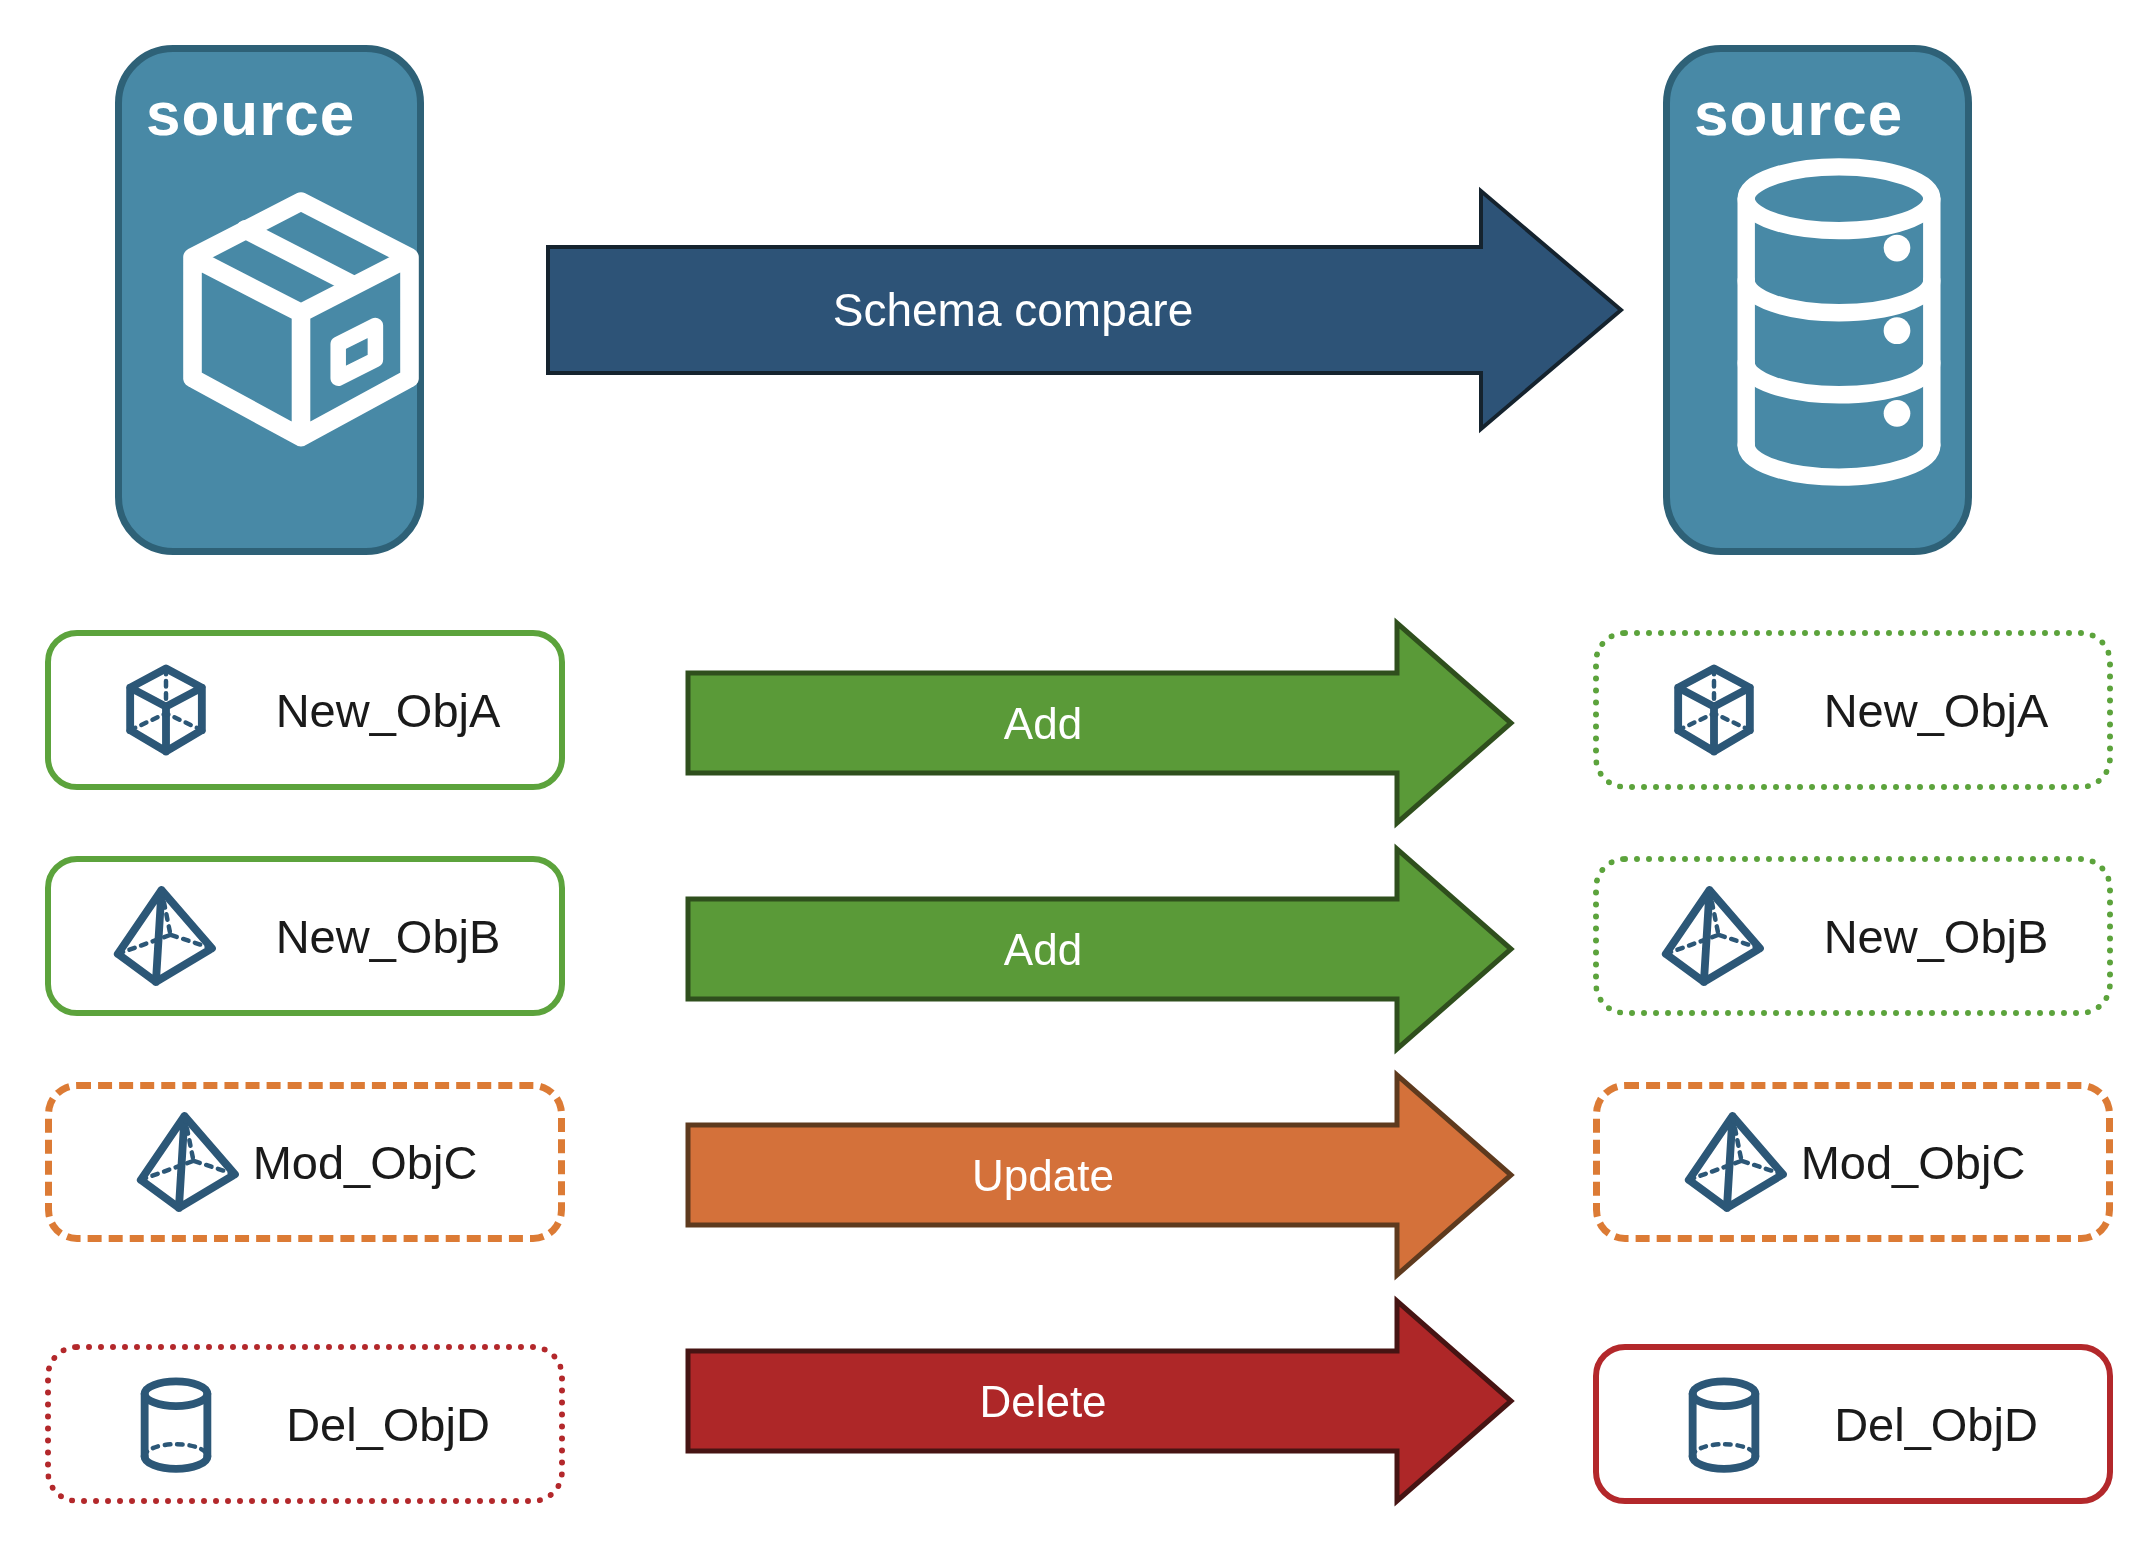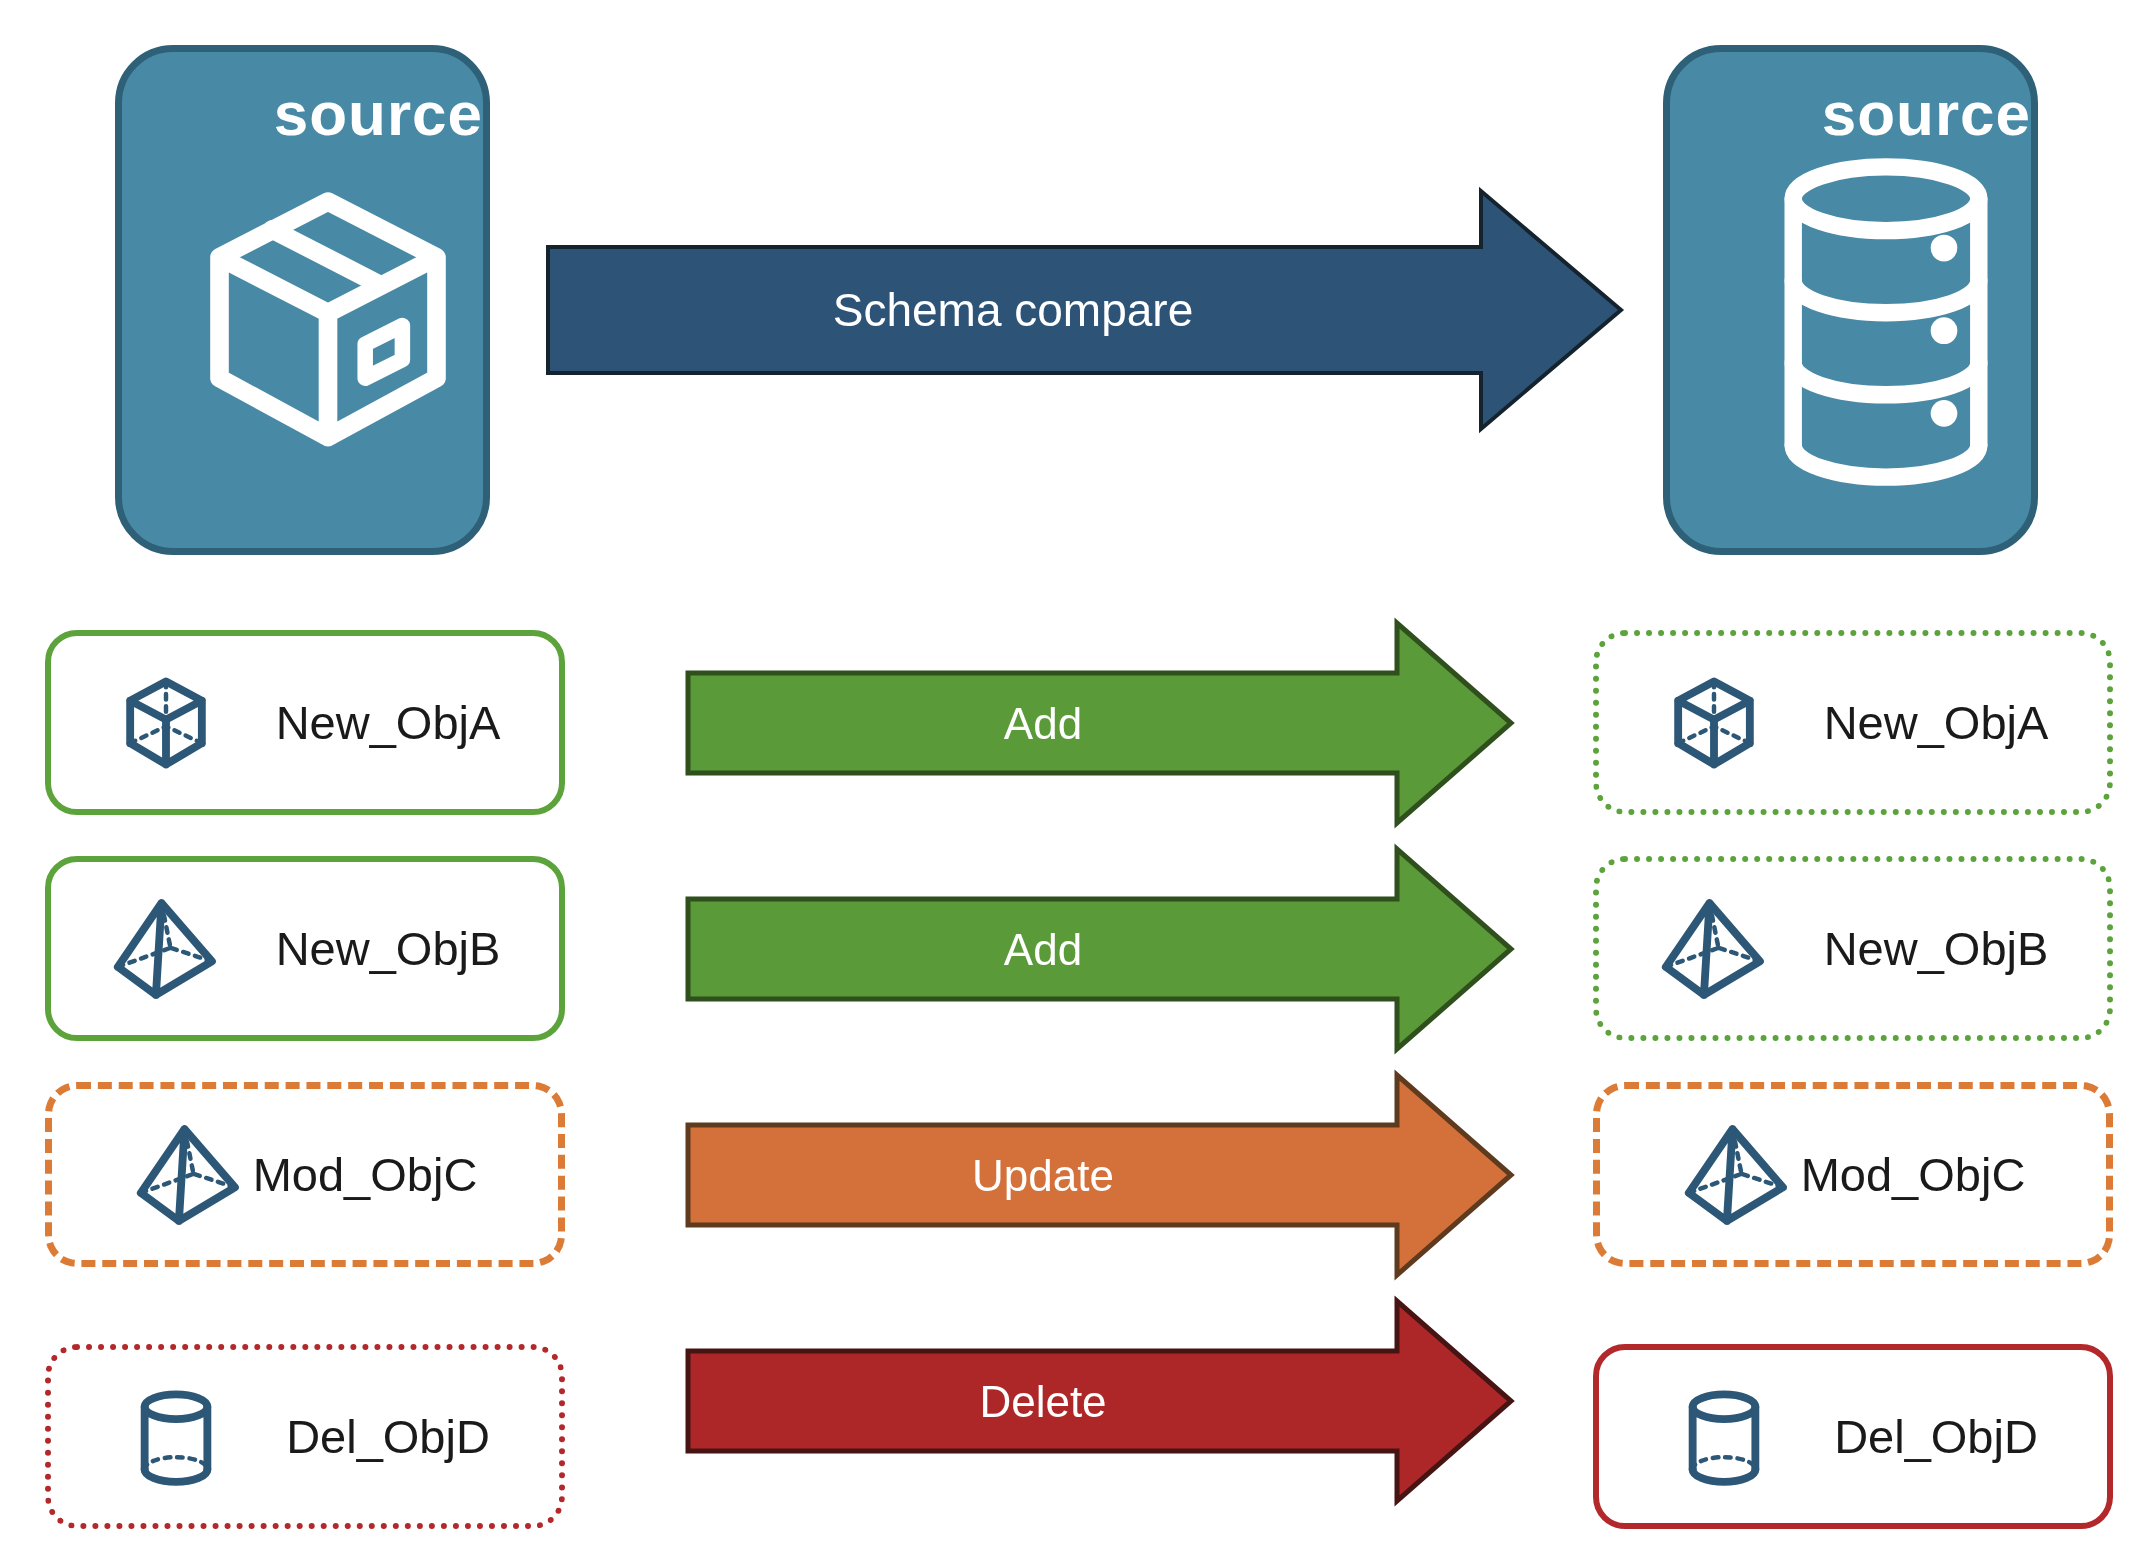--- a/index.html
+++ b/index.html
@@ -1,35 +1,35 @@
 <!DOCTYPE html>
 <html><head>
 <meta charset="utf-8">
 <style>
   html,body{margin:0;padding:0;background:#fff;}
   .canvas{position:relative;width:2150px;height:1550px;background:#ffffff;overflow:hidden;
           font-family:"Liberation Sans", sans-serif;}
 
   
-  .node{position:absolute;top:45px;width:375px;height:510px;background:#4889A6;
+  .node{position:absolute;top:45px;width:309px;height:510px;background:#4889A6;
         border:7px solid #2E6177;border-radius:58px;display:flex;flex-direction:column;
-        align-items:flex-end;box-sizing:border-box;}
+        align-items:flex-start;box-sizing:border-box;padding-left:24px;}
   .node.src{left:115px;}
   .node.tgt{left:1663px;}
   .node-label{color:#ffffff;font-size:62px;font-weight:700;margin-top:26px;letter-spacing:1px;}
   .node-icon{margin-top:6px;}
 
   
   .compare-arrow{position:absolute;left:545px;top:185px;width:1080px;height:250px;}
   .row-arrow{position:absolute;left:685px;width:830px;height:250px;}
   .a0{top:598px}.a1{top:824px}.a2{top:1050px}.a3{top:1276px}
   .arrow-text{font-family:"Liberation Sans", sans-serif;fill:#ffffff;}
 
   
-  .item{position:absolute;width:520px;height:185px;border-radius:32px;background:#fff;
+  .item{position:absolute;width:520px;height:160px;border-radius:32px;background:#fff;
         display:flex;align-items:center;justify-content:center;gap:54px;box-sizing:border-box;}
   .item.left{left:45px;}
   .item.right{left:1593px;}
   .r0{top:630px}.r1{top:856px}.r2{top:1082px}.r3{top:1344px}
   .item[data-bstyle="solid"]{border-style:solid;border-width:6px;}
   .item[data-bstyle="dashed"]{border-style:dashed;border-width:7px;gap:8px;}
   .item[data-bstyle="dotted"]{border-style:dotted;border-width:6px;}
   .item[data-bcolor="green"]{border-color:#5CA33C;}
   .item[data-bcolor="orange"]{border-color:#DC7B35;}
   .item[data-bcolor="red"]{border-color:#B3282B;}

